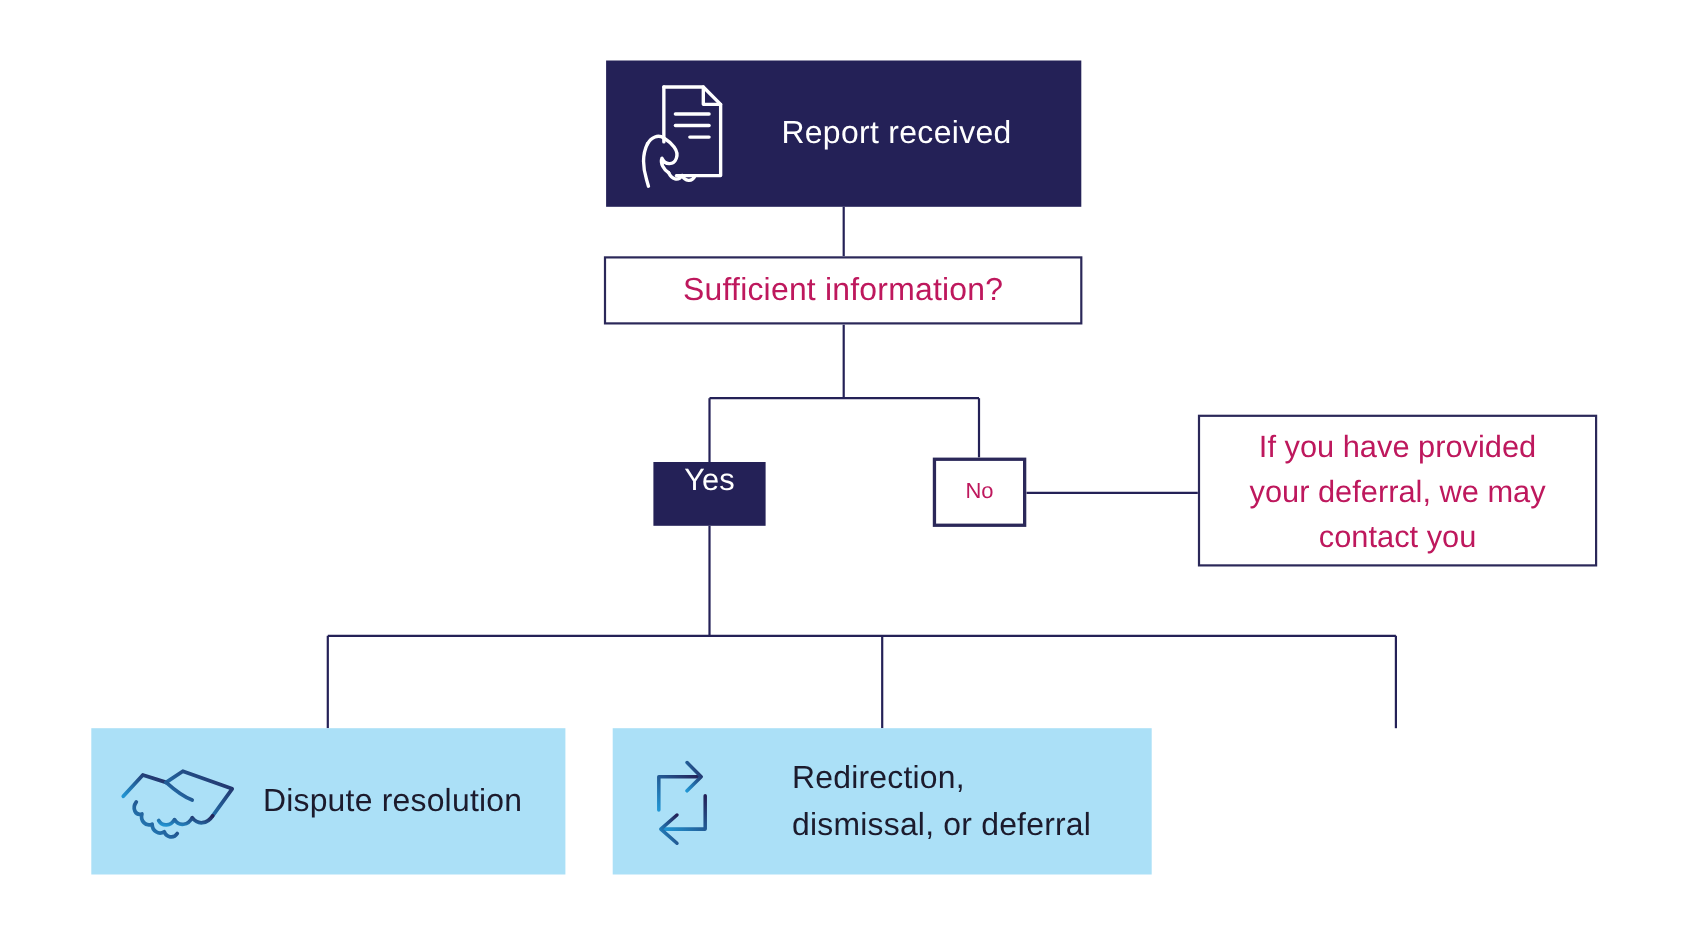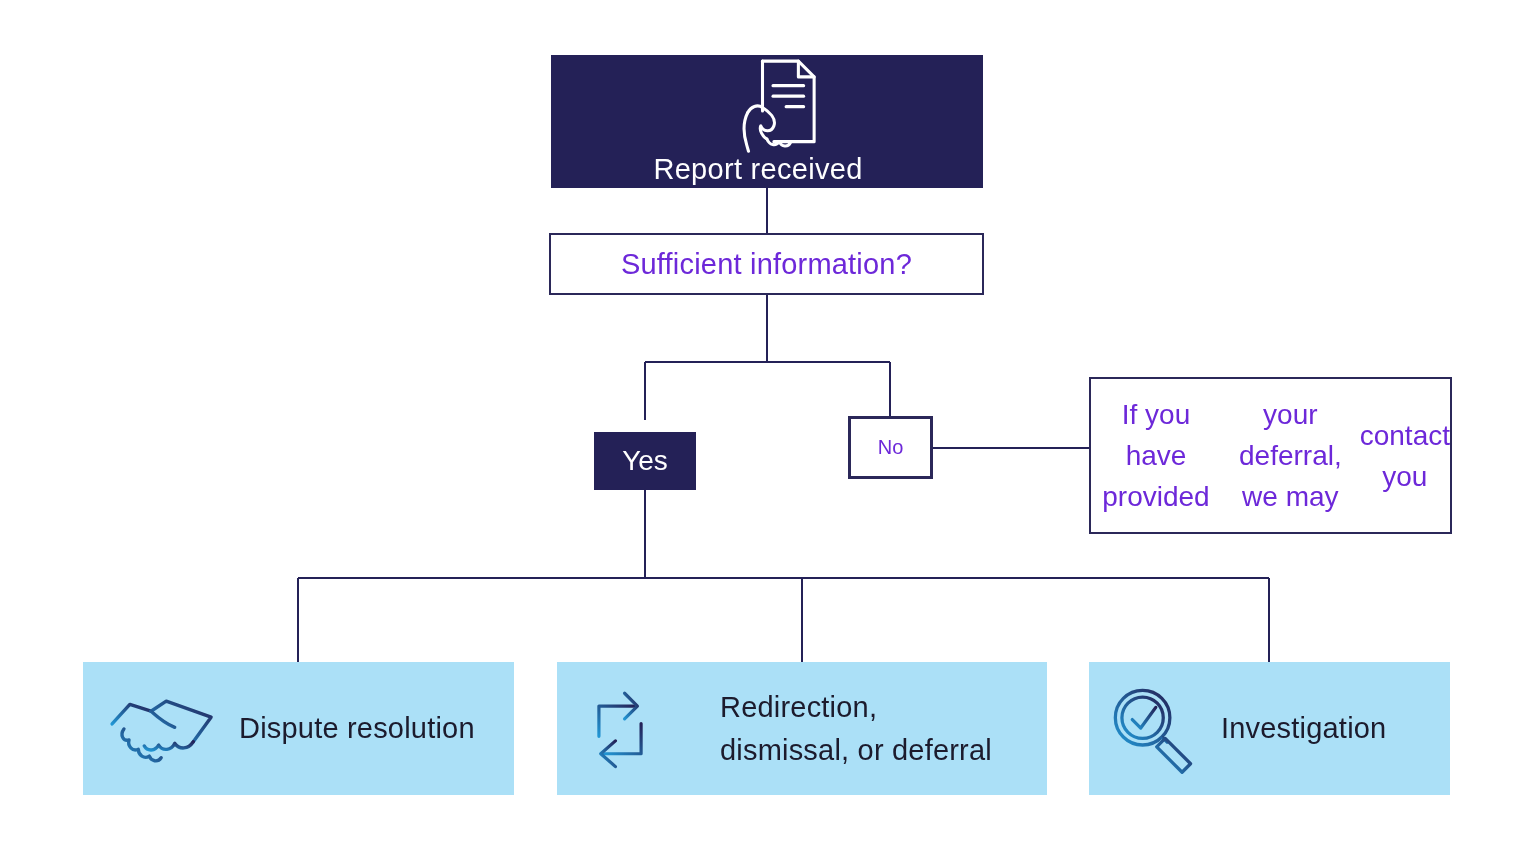--- a/index.html
+++ b/index.html
@@ -12,53 +12,53 @@
     overflow: hidden;
   }
   .lines {
     position: absolute;
     left: 0; top: 0;
     width: 1536px; height: 850px;
   }
   .node { position: absolute; box-sizing: border-box; }
 
   .navy-box { background: #242157; color: #ffffff; }
-  .white-box { background: #ffffff; border: 2px solid #2b2859; color: #6d28d9; }
+  .white-box { background: #ffffff; border: 2px solid #2b2859; color: #be185d; }
 
   .report {
     left: 551px; top: 55px; width: 432px; height: 133px;
-    display: flex; align-items: center; flex-direction: column;
+    display: flex; align-items: center;
   }
   .report .icon { margin-left: 26px; flex: 0 0 auto; }
   .report .label {
     flex: 1; text-align: center; padding-right: 18px;
     font-size: 29px; letter-spacing: 0.3px;
   }
 
   .question {
     left: 549px; top: 233px; width: 435px; height: 62px;
     display: flex; align-items: center; justify-content: center;
     font-size: 29px; letter-spacing: 0.2px;
   }
 
   .yes {
-    left: 594px; top: 432px; width: 102px; height: 58px;
-    display: flex; align-items: center; justify-content: center;
+    left: 594px; top: 420px; width: 102px; height: 58px;
+    display: flex; align-items: flex-start; justify-content: center;
     font-size: 28px;
   }
   .no {
     left: 848px; top: 416px; width: 85px; height: 63px;
     border-width: 3px;
     display: flex; align-items: center; justify-content: center;
     font-size: 20px;
   }
 
   .note {
-    left: 1089px; top: 377px; width: 363px; height: 157px;
-    display: flex; flex-direction: row; align-items: center; justify-content: center;
+    left: 1089px; top: 377px; width: 363px; height: 138px;
+    display: flex; flex-direction: column; align-items: center; justify-content: center;
     font-size: 28px; line-height: 41px; text-align: center;
   }
   .note span { display: block; }
 
   .outcome {
     top: 662px; height: 133px;
     background: #ABE0F7; color: #1c1b2d;
     display: flex; align-items: center;
     font-size: 29px; letter-spacing: 0.2px;
   }
@@ -159,32 +159,14 @@
         <path d="M59 44 V77 H19"></path>
         <path d="M31 63 L15 77 L31 91"></path>
       </g>
     </svg>
     <span class="label">
       <span>Redirection,</span>
       <span>dismissal, or deferral</span>
     </span>
   </div>
 
-  <div class="node outcome outcome-3">
-    <svg class="icon" width="94" height="94" viewBox="0 0 100 100" xmlns="http://www.w3.org/2000/svg">
-      <defs>
-        <linearGradient id="mg-grad" x1="0%" y1="100%" x2="100%" y2="0%">
-          <stop offset="0%" stop-color="#2196D4"></stop>
-          <stop offset="100%" stop-color="#242157"></stop>
-        </linearGradient>
-      </defs>
-      <g fill="none" stroke="url(#mg-grad)" stroke-width="3.5" stroke-linecap="round" stroke-linejoin="round">
-        <circle cx="40" cy="38" r="29"></circle>
-        <circle cx="40" cy="38" r="22"></circle>
-        <path d="M29 40 L38 49 L54 27"></path>
-        <path d="M61 59 L66 64"></path>
-        <path d="M64 60 L91 87 L82 96 L55 69 Z"></path>
-      </g>
-    </svg>
-    <span class="label">Investigation</span>
-  </div>
 
 </div>
 
 </body></html>

